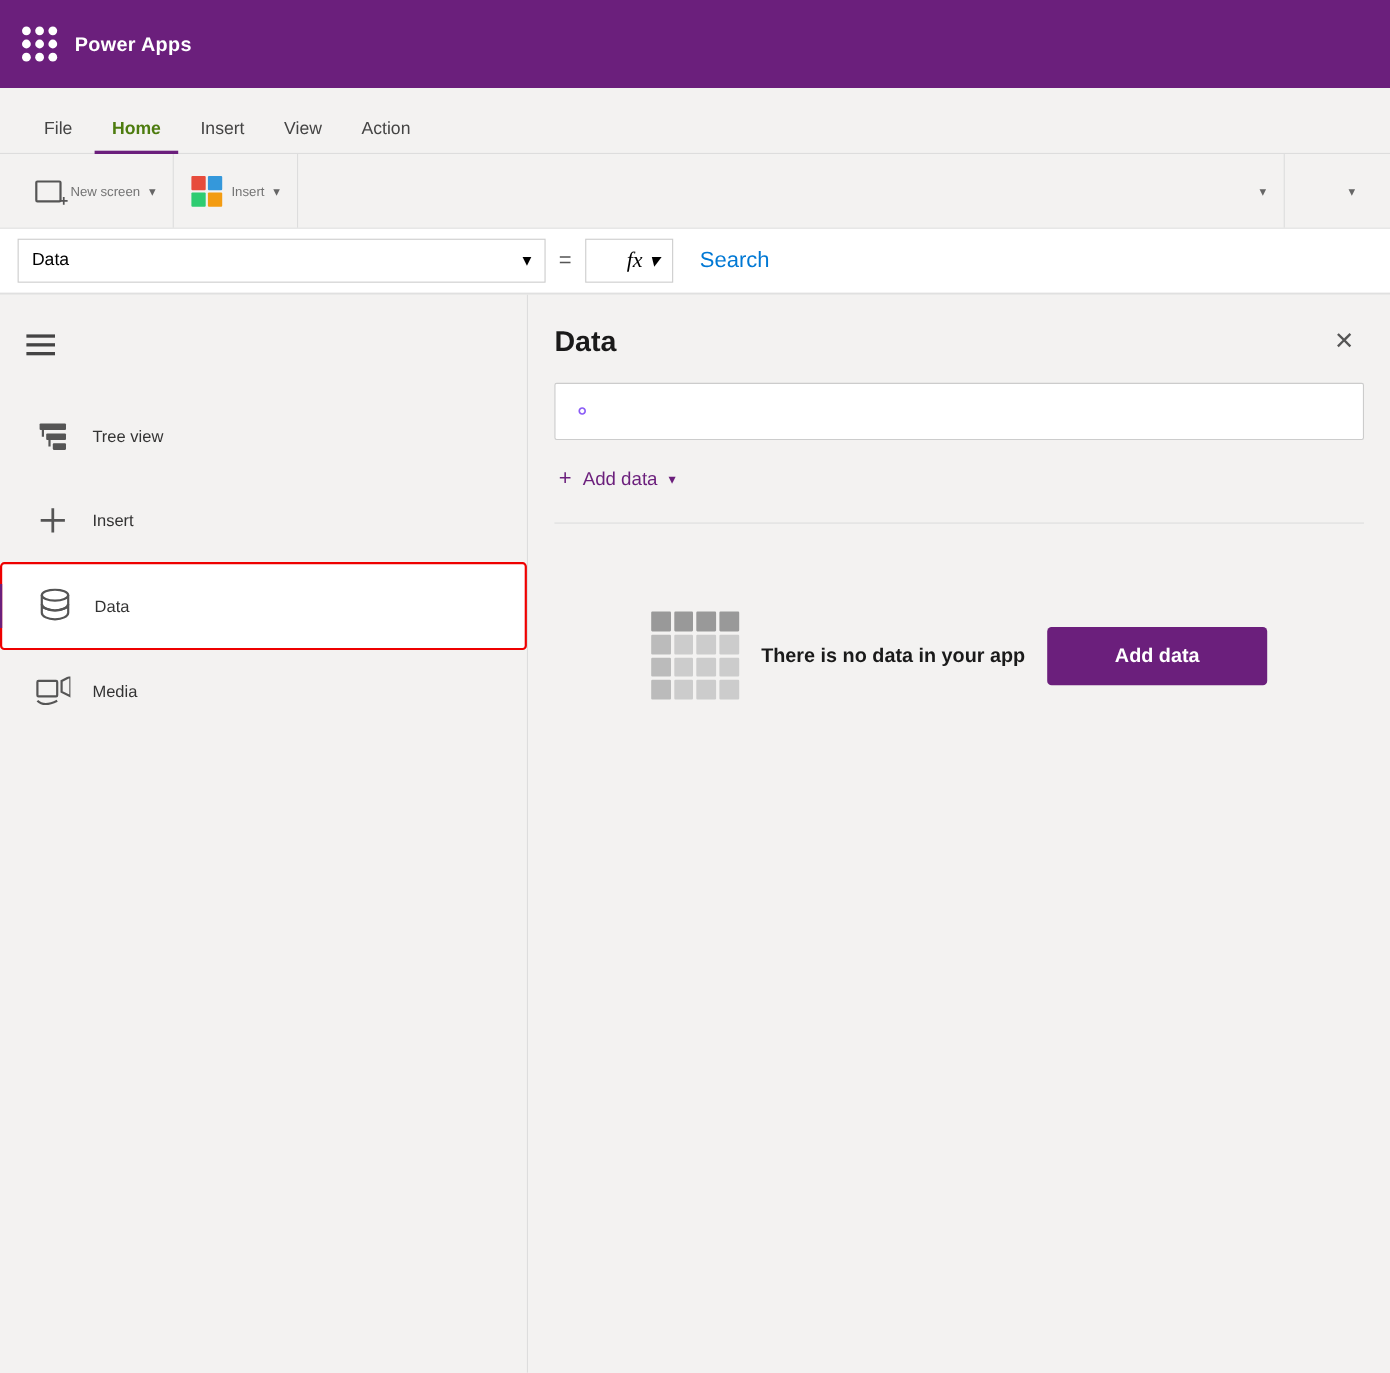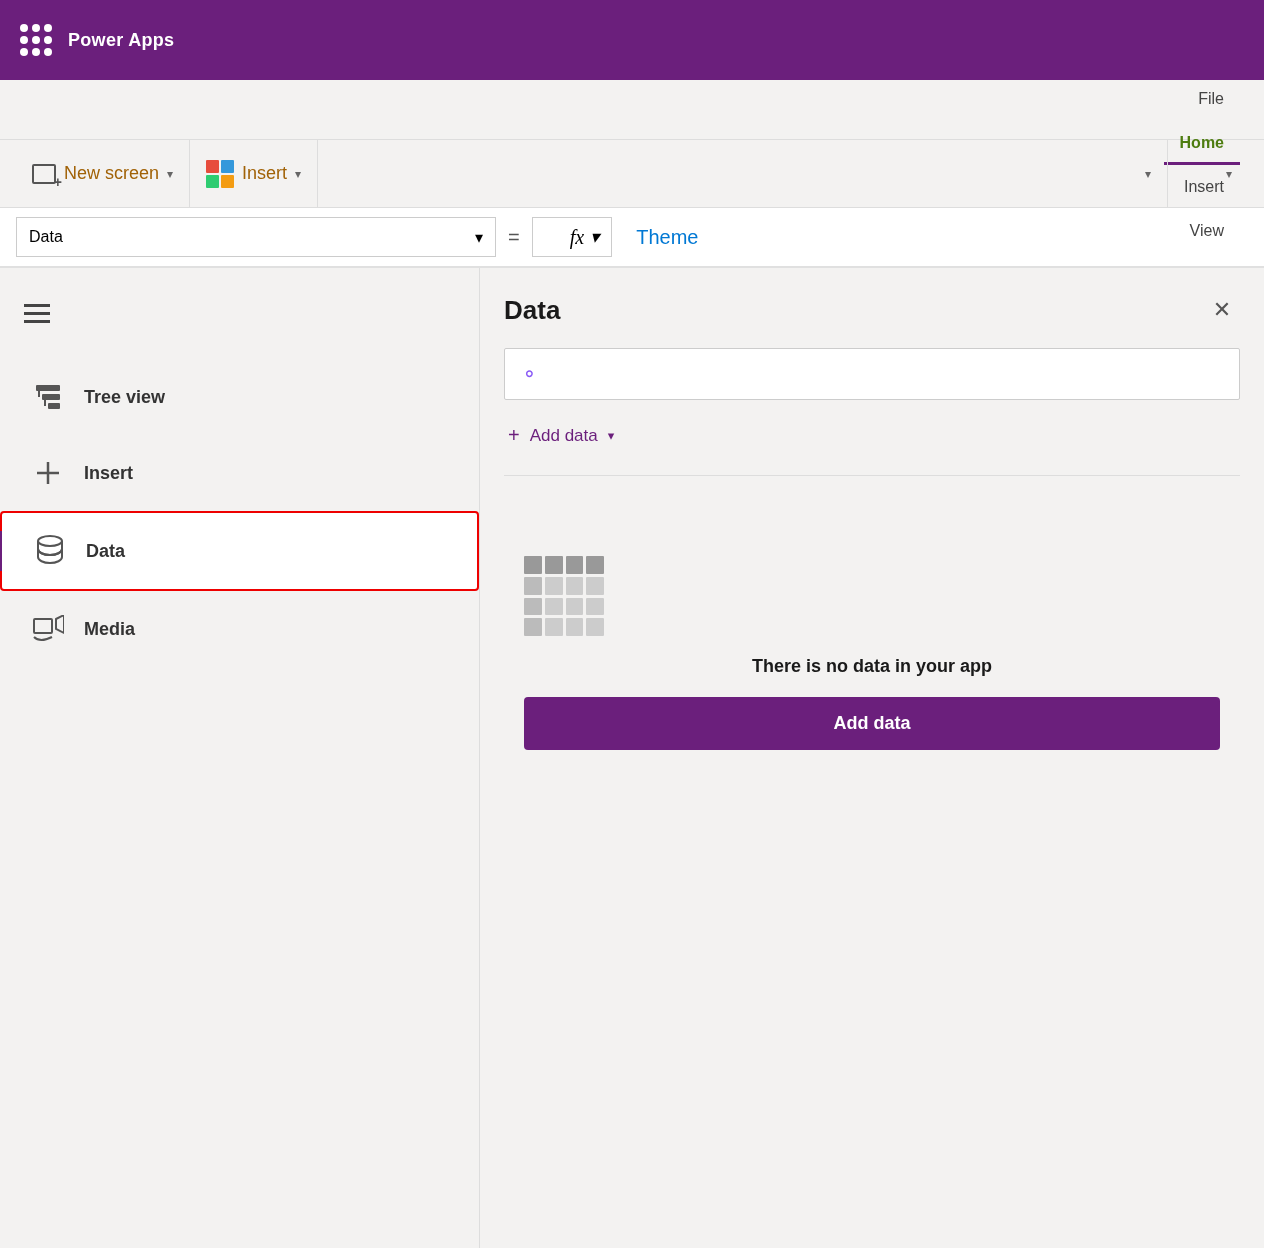--- a/index.html
+++ b/index.html
@@ -35,21 +35,20 @@
 
     
     .menu-bar {
       background: #f3f2f1;
       height: 60px;
       display: flex;
       align-items: flex-end;
       padding: 0 24px;
       gap: 4px;
       border-bottom: 1px solid #ddd;
-      flex-direction: column;
     }
     .menu-item {
       padding: 10px 16px;
       font-size: 16px;
       color: #444;
       cursor: pointer;
       border-bottom: 3px solid transparent;
       margin-bottom: -1px;
     }
     .menu-item.active {
@@ -72,22 +71,22 @@
       display: flex;
       align-items: center;
       padding: 0 16px;
       height: 100%;
       border-right: 1px solid #ddd;
       gap: 8px;
       cursor: pointer;
     }
     .toolbar-section:last-child { border-right: none; }
     .toolbar-section-label {
-      font-size: 18px;
-      color: #a16207;
+      font-size: 12px;
+      color: #737373;
     }
     .toolbar-chevron {
       font-size: 12px;
       color: #666;
     }
     .theme-icon {
       width: 28px;
       height: 28px;
       display: grid;
       grid-template-columns: 1fr 1fr;
@@ -236,22 +235,21 @@
     }
     .sidebar-icon {
       width: 32px;
       height: 32px;
       display: flex;
       align-items: center;
       justify-content: center;
       flex-shrink: 0;
     }
     .sidebar-label {
-      font-size: 18px;
-      font-weight: bold;
+      font-size: 15px;
     }
 
     
     .right-panel {
       flex: 1;
       background: #f3f2f1;
       padding: 24px;
     }
     .panel-header {
       display: flex;
@@ -322,21 +320,22 @@
     }
     .divider {
       height: 1px;
       background: #ddd;
       margin: 8px 0 40px 0;
     }
 
     
     .empty-state {
       display: flex;
-      flex-direction: column;
+      flex-direction: row;
+      align-items: center;
       justify-content: center;
       padding: 40px 20px;
       gap: 20px;
     }
     .grid-icon {
       width: 80px;
       height: 80px;
       display: grid;
       grid-template-columns: repeat(4, 1fr);
       grid-template-rows: repeat(4, 1fr);
@@ -417,21 +416,21 @@
 <div class="formula-bar">
   <div class="fill-select">
     <span>Data</span>
     <span>▾</span>
   </div>
   <span class="equals-sign">=</span>
   <div class="fx-btn">
     <span style="font-style:italic;font-family:Georgia,serif;font-size:20px;margin-left:25px;">fx</span>
     <span>▾</span>
   </div>
-  <span class="formula-value">Theme</span>
+  <span class="formula-value">Search</span>
 </div>
 
 <div class="main-content">
 
   <div class="left-sidebar">
     <div class="sidebar-toggle">
       <span></span>
       <span></span>
       <span></span>
     </div>

